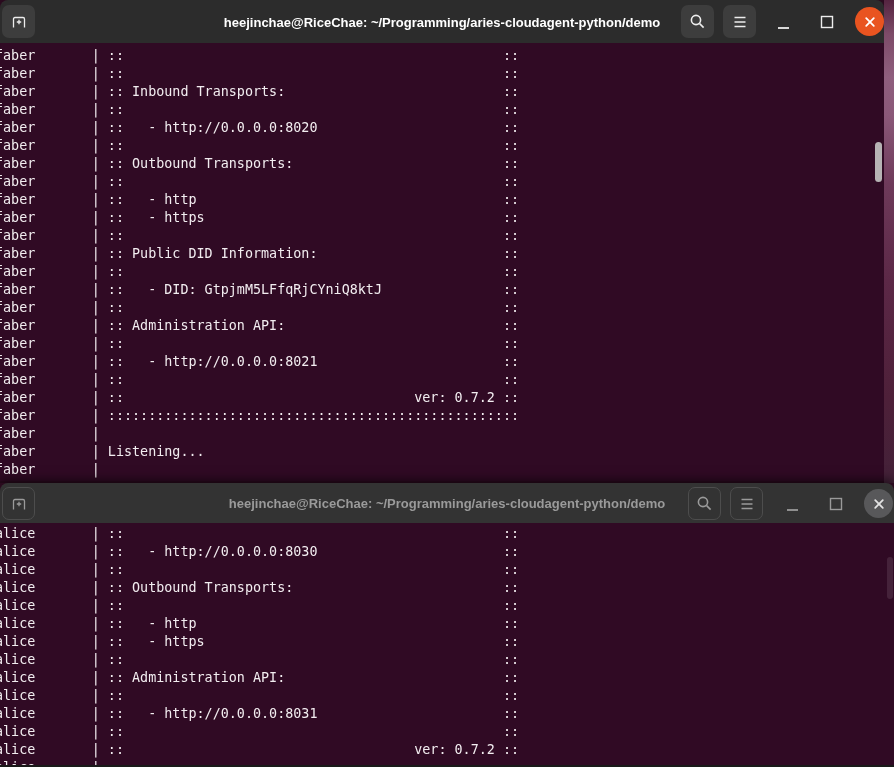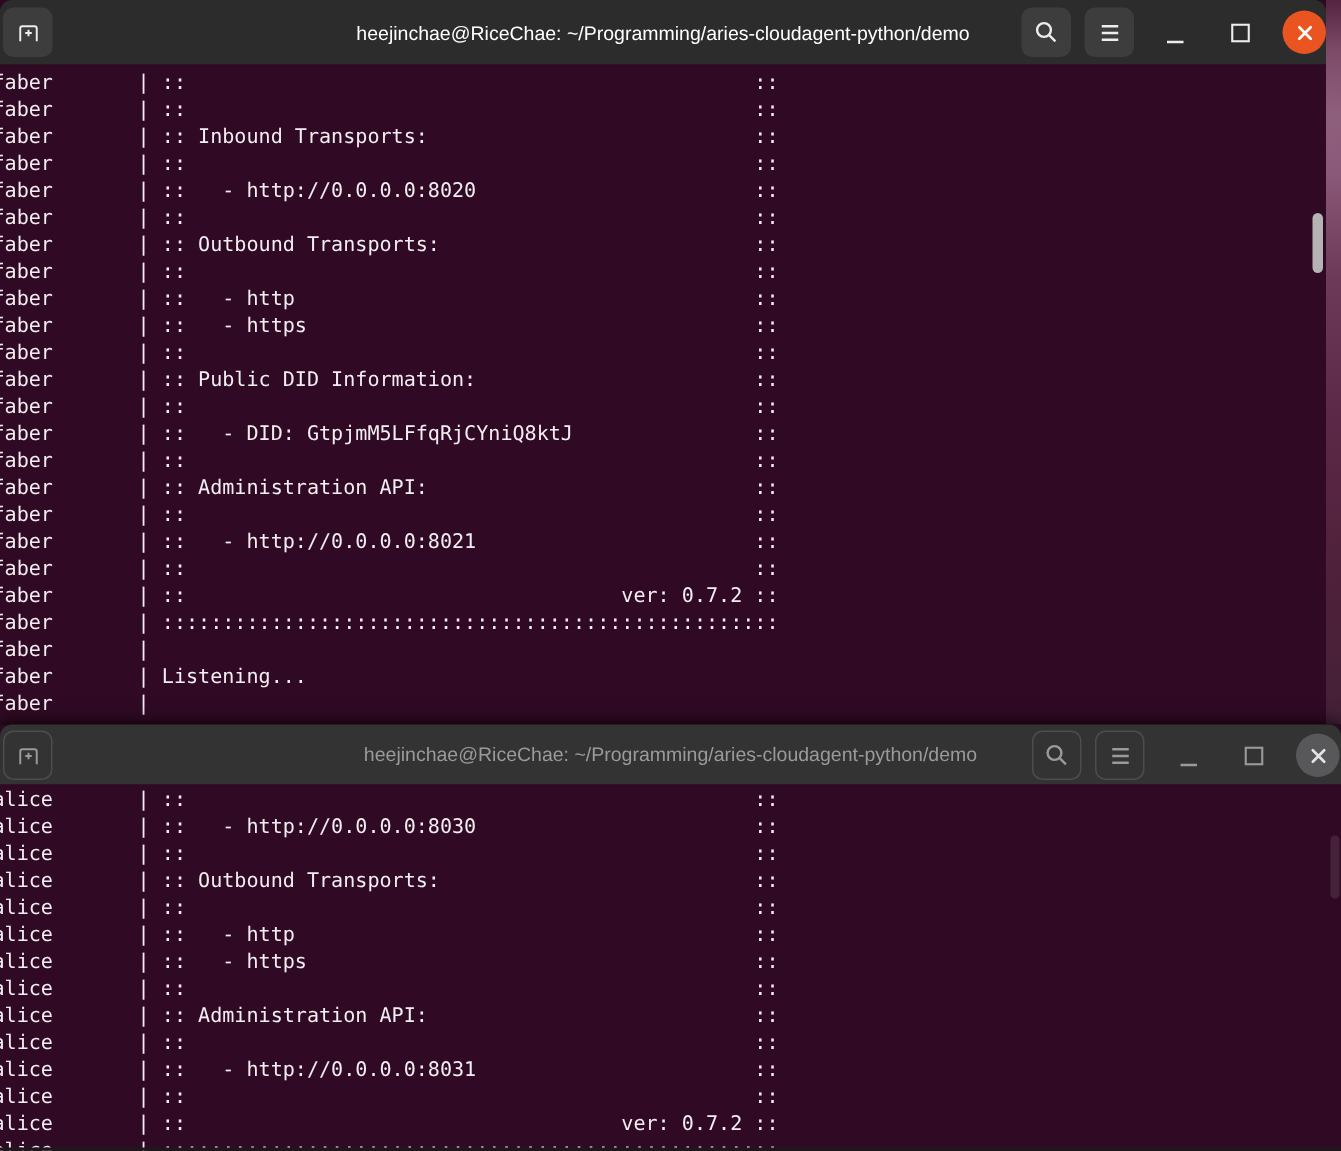--- a/index.html
+++ b/index.html
@@ -21,21 +21,21 @@
   .win.top { top:0; width:884px; height:481px; z-index:1; }
   .win.bottom { top:483px; width:894px; height:284px; z-index:2;
                 box-shadow:0 -3px 10px rgba(0,0,0,0.55); }
 
   .headerbar { position:relative; border-radius:8px 8px 0 0; }
   .win.top .headerbar { height:43px; background:var(--bar-focused,#2c2c2c); }
   .win.bottom .headerbar { height:40px; background:var(--bar-unfocused,#333333); }
 
   .title {
     position:absolute; top:50%; left:50%; transform:translate(-50%,-50%);
-    font-weight:normal; font-size:13px; white-space:nowrap;
+    font-weight:bold; font-size:13px; white-space:nowrap;
   }
   .win.top .title { color:var(--title-focused,#ffffff); }
   .win.bottom .title { color:var(--title-unfocused,#9a9a9a); }
 
   .hb-btn {
     position:absolute; width:33px; height:33px; border-radius:7px;
     display:flex; align-items:center; justify-content:center; box-sizing:border-box;
     cursor:pointer;
   }
   .win.top .hb-btn { top:5px; color:var(--icon-focused,#ededed); background:var(--btn-focused,#3d3d3d); }

